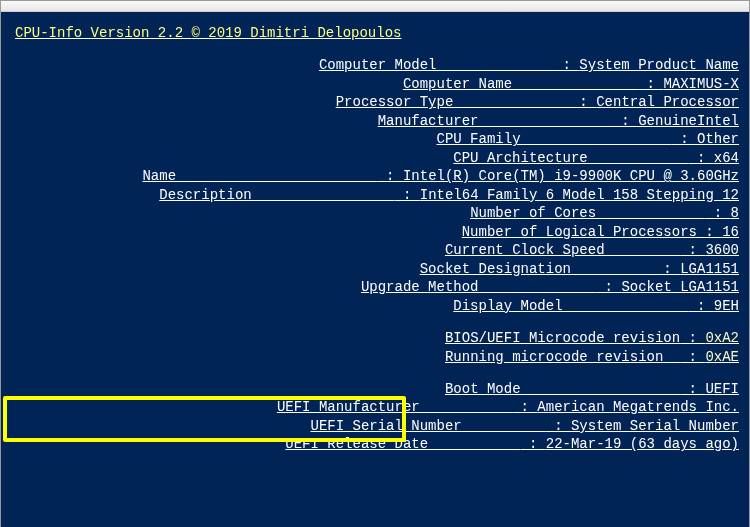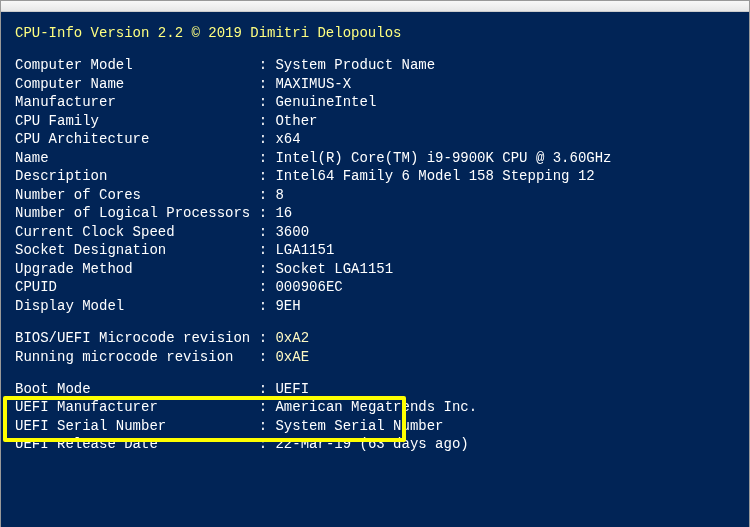--- a/index.html
+++ b/index.html
@@ -26,28 +26,30 @@
     }
     .terminal {
       background: #012456;
       color: #ffffff;
       padding: 12px 10px 12px 14px;
       height: calc(100% - 10px);
       box-sizing: border-box;
       line-height: 1.32;
       position: relative;
       overflow: hidden;
+      text-decoration: underline;
     }
     .header-line {
       color: #ffff80;
       margin-bottom: 14px;
     }
     .row {
       white-space: pre;
       color: #ffffff;
+      text-align: right;
     }
     .yellow {
       color: #fef9c3;
     }
     .highlight-box {
       position: absolute;
       border: 4px solid #ffff00;
       border-radius: 2px;
       pointer-events: none;
       left: 2px;
@@ -61,31 +63,31 @@
 <body>
 
 <div class="window">
   <div class="titlebar"></div>
   <div class="terminal">
 
     <div class="header-line"><span>CPU-Info Version 2.2</span>   <span>© 2019 Dimitri Delopoulos</span></div>
 
     <div class="row"><span>Computer Model              </span> : <span>System Product Name</span></div>
     <div class="row"><span>Computer Name               </span> : <span>MAXIMUS-X</span></div>
+    <div class="row"><span>Processor Type              </span> : <span>Central Processor</span></div>
     <div class="row"><span>Manufacturer                </span> : <span>GenuineIntel</span></div>
     <div class="row"><span>CPU Family                  </span> : <span>Other</span></div>
     <div class="row"><span>CPU Architecture            </span> : <span>x64</span></div>
     <div class="row"><span>Name                        </span> : <span>Intel(R) Core(TM) i9-9900K CPU @ 3.60GHz</span></div>
     <div class="row"><span>Description                 </span> : <span>Intel64 Family 6 Model 158 Stepping 12</span></div>
     <div class="row"><span>Number of Cores             </span> : <span>8</span></div>
     <div class="row"><span>Number of Logical Processors</span> : <span>16</span></div>
     <div class="row"><span>Current Clock Speed         </span> : <span>3600</span></div>
     <div class="row"><span>Socket Designation          </span> : <span>LGA1151</span></div>
     <div class="row"><span>Upgrade Method              </span> : <span>Socket LGA1151</span></div>
-    <div class="row"><span>CPUID                       </span> : <span>000906EC</span></div>
     <div class="row"><span>Display Model               </span> : <span>9EH</span></div>
 
     <div class="spacer"></div>
 
     <div class="row"><span>BIOS/UEFI Microcode revision</span> : <span class="yellow">0xA2</span></div>
     <div class="row"><span>Running microcode revision  </span> : <span class="yellow">0xAE</span></div>
 
     <div class="spacer"></div>
 
     <div class="row"><span>Boot Mode                   </span> : <span>UEFI</span></div>

